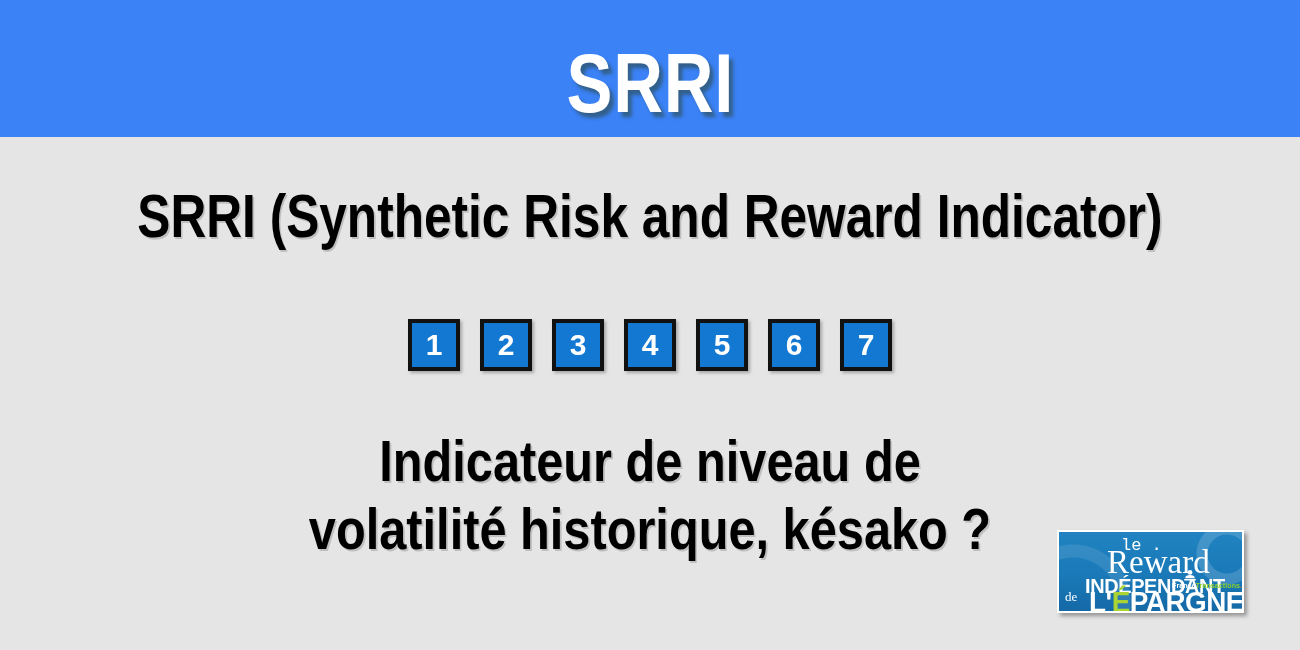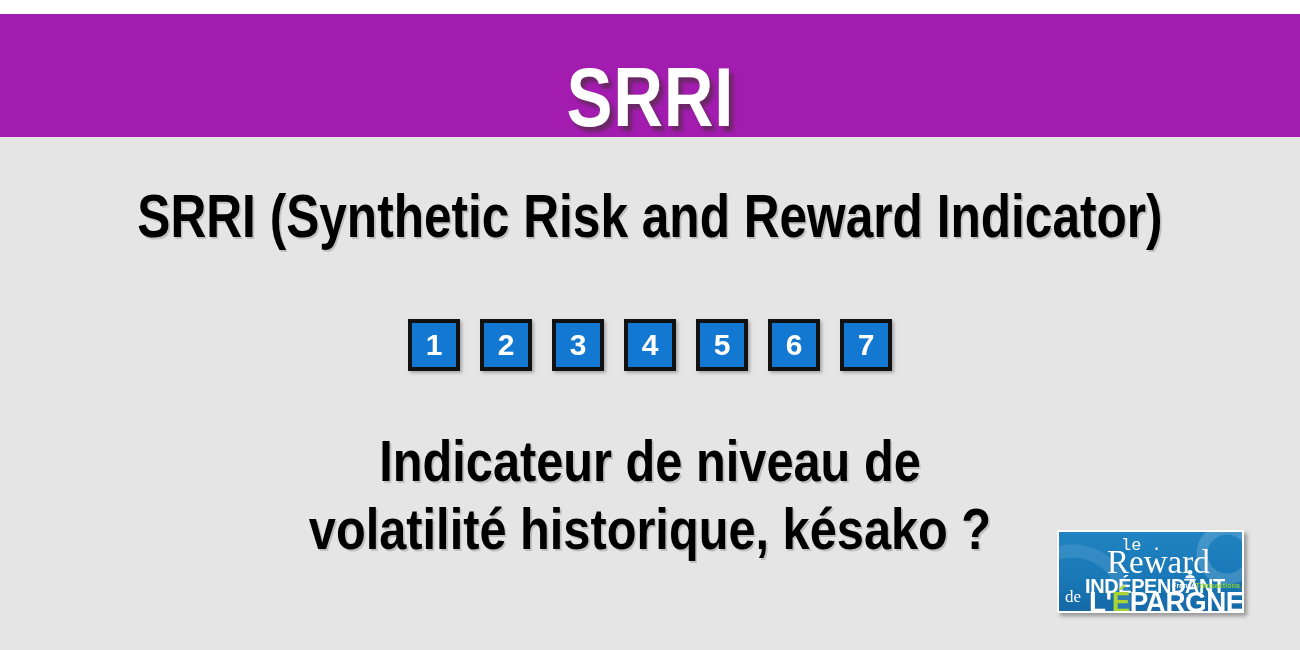--- a/index.html
+++ b/index.html
@@ -15,25 +15,24 @@
     position: relative;
   }
 
   
   #header-banner {
     position: absolute;
     left: 0;
     top: 0;
     width: 1300px;
     height: 164px;
-    background: #a21caf;
+    background: #3b82f6;
     display: flex;
     align-items: center;
     justify-content: center;
-    margin-top: 14px;
   }
   #header-title {
     font-family: "Liberation Sans Narrow", "Liberation Sans", sans-serif;
     font-weight: bold;
     font-size: 84px;
     line-height: 84px;
     color: #ffffff;
     letter-spacing: 1px;
     transform: scaleX(0.82);
     transform-origin: center center;
@@ -162,21 +161,21 @@
     letter-spacing: -0.4px;
     color: #ffffff;
     transform: scaleX(0.95);
     transform-origin: left top;
   }
   #logo-de {
     position: absolute;
     left: 6px;
     top: 56px;
     font-family: "Liberation Serif", serif;
-    font-size: 17px;
+    font-size: 13px;
     line-height: 17px;
     color: #ffffff;
   }
   #logo-epargne {
     position: absolute;
     left: 30px;
     top: 56px;
     font-family: "Liberation Sans Narrow", "Liberation Sans", sans-serif;
     font-weight: bold;
     font-size: 29px;

